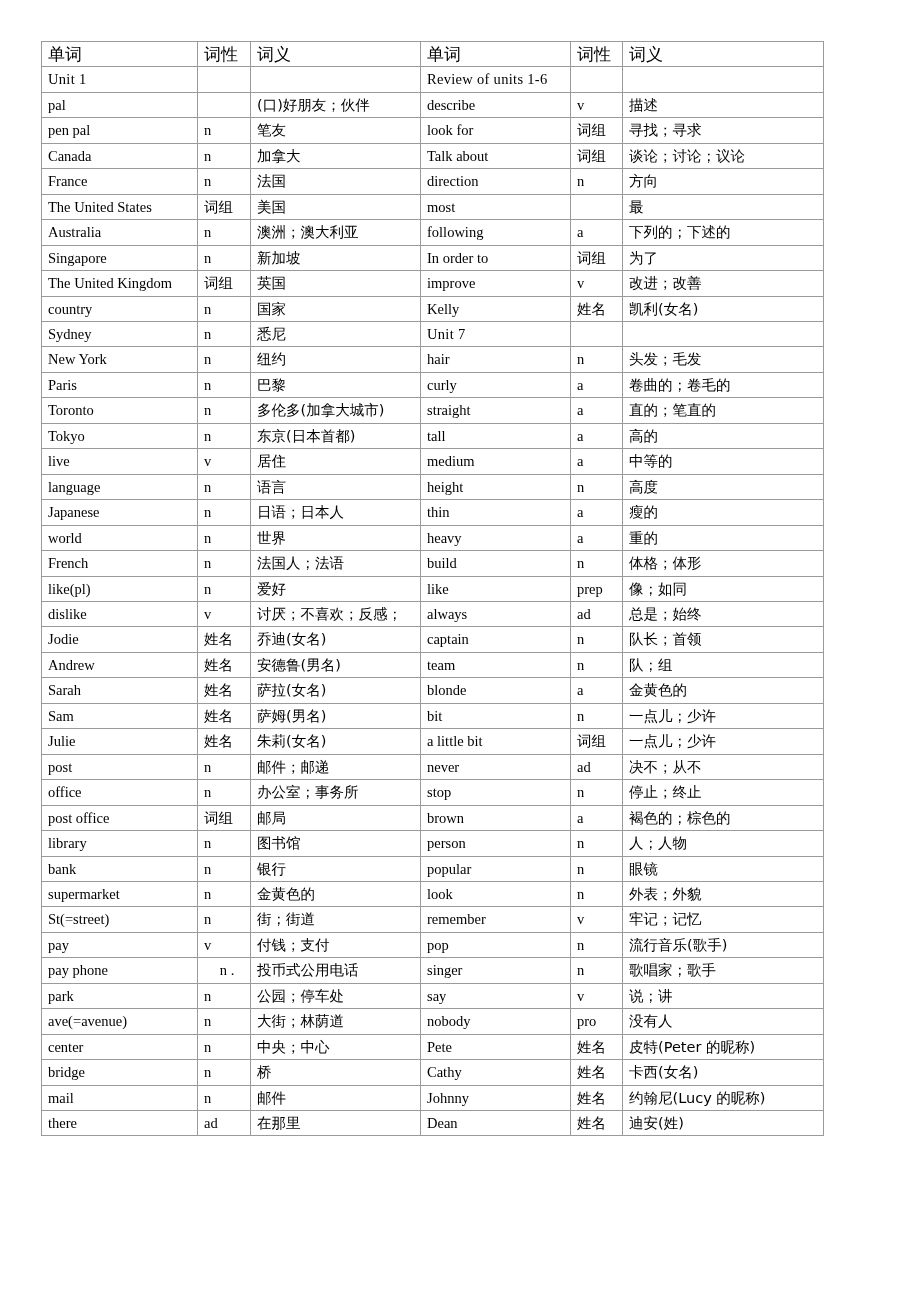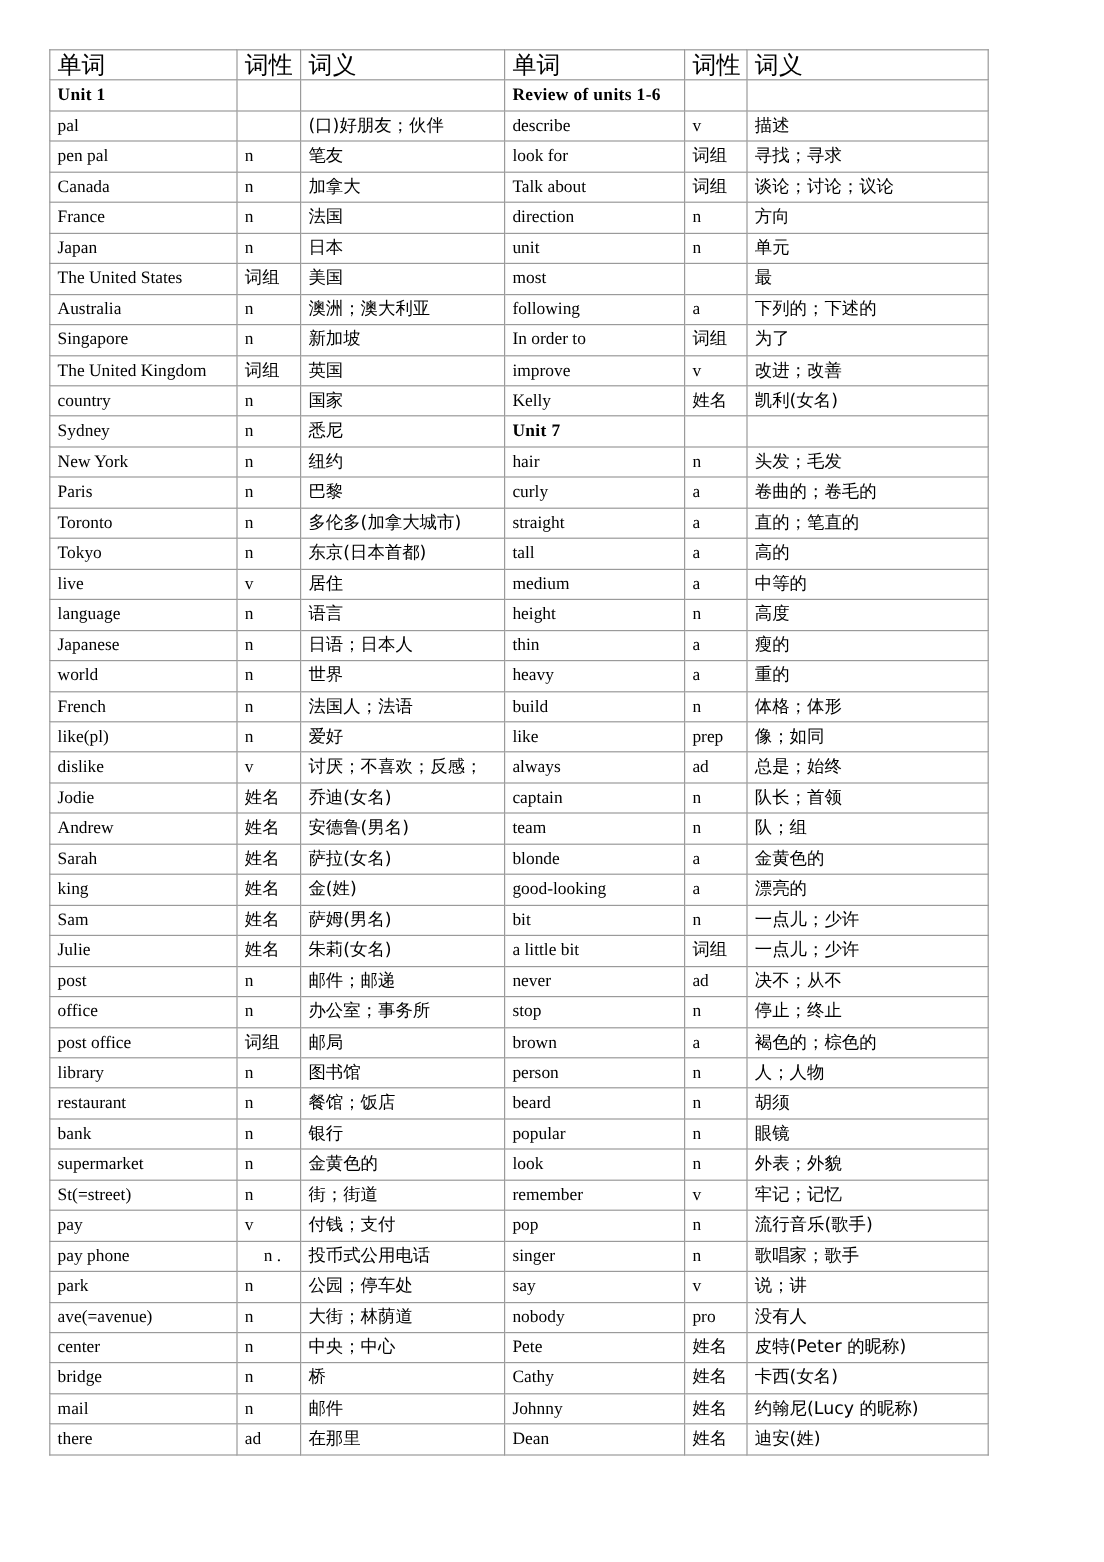--- a/index.html
+++ b/index.html
@@ -37,28 +37,28 @@
     border: 1px solid #9a9a9a;
     height: 24.45px;
     padding: 0 0 0 6px;
     font-size: 14.5px;
     line-height: 24.45px;
     white-space: nowrap;
     overflow: hidden;
     vertical-align: middle;
   }
   table.vocab tr.header-row td {
-    font-size: 20px;
+    font-size: 17px;
   }
   td.cjk {
     font-family: "DejaVu Sans", "Liberation Sans", sans-serif;
     font-size: 13.5px;
   }
   td.unit {
-    font-weight: bold;
+    font-weight: normal;
     font-size: 15px;
     letter-spacing: 0.3px;
   }
   td.pos-dot {
     text-align: center;
     padding-left: 0;
   }
   td.empty { padding: 0; }
 </style>
 </head>
@@ -117,28 +117,20 @@
         </tr>
         <tr>
           <td>France</td>
           <td>n</td>
           <td class="cjk">法国</td>
           <td>direction</td>
           <td>n</td>
           <td class="cjk">方向</td>
         </tr>
         <tr>
-          <td>Japan</td>
-          <td>n</td>
-          <td class="cjk">日本</td>
-          <td>unit</td>
-          <td>n</td>
-          <td class="cjk">单元</td>
-        </tr>
-        <tr>
           <td>The United States</td>
           <td class="cjk">词组</td>
           <td class="cjk">美国</td>
           <td>most</td>
           <td class="empty"></td>
           <td class="cjk">最</td>
         </tr>
         <tr>
           <td>Australia</td>
           <td>n</td>
@@ -285,28 +277,20 @@
         </tr>
         <tr>
           <td>Sarah</td>
           <td class="cjk">姓名</td>
           <td class="cjk">萨拉(女名)</td>
           <td>blonde</td>
           <td>a</td>
           <td class="cjk">金黄色的</td>
         </tr>
         <tr>
-          <td>king</td>
-          <td class="cjk">姓名</td>
-          <td class="cjk">金(姓)</td>
-          <td>good-looking</td>
-          <td>a</td>
-          <td class="cjk">漂亮的</td>
-        </tr>
-        <tr>
           <td>Sam</td>
           <td class="cjk">姓名</td>
           <td class="cjk">萨姆(男名)</td>
           <td>bit</td>
           <td>n</td>
           <td class="cjk">一点儿；少许</td>
         </tr>
         <tr>
           <td>Julie</td>
           <td class="cjk">姓名</td>
@@ -339,28 +323,20 @@
           <td>a</td>
           <td class="cjk">褐色的；棕色的</td>
         </tr>
         <tr>
           <td>library</td>
           <td>n</td>
           <td class="cjk">图书馆</td>
           <td>person</td>
           <td>n</td>
           <td class="cjk">人；人物</td>
-        </tr>
-        <tr>
-          <td>restaurant</td>
-          <td>n</td>
-          <td class="cjk">餐馆；饭店</td>
-          <td>beard</td>
-          <td>n</td>
-          <td class="cjk">胡须</td>
         </tr>
         <tr>
           <td>bank</td>
           <td>n</td>
           <td class="cjk">银行</td>
           <td>popular</td>
           <td>n</td>
           <td class="cjk">眼镜</td>
         </tr>
         <tr>

